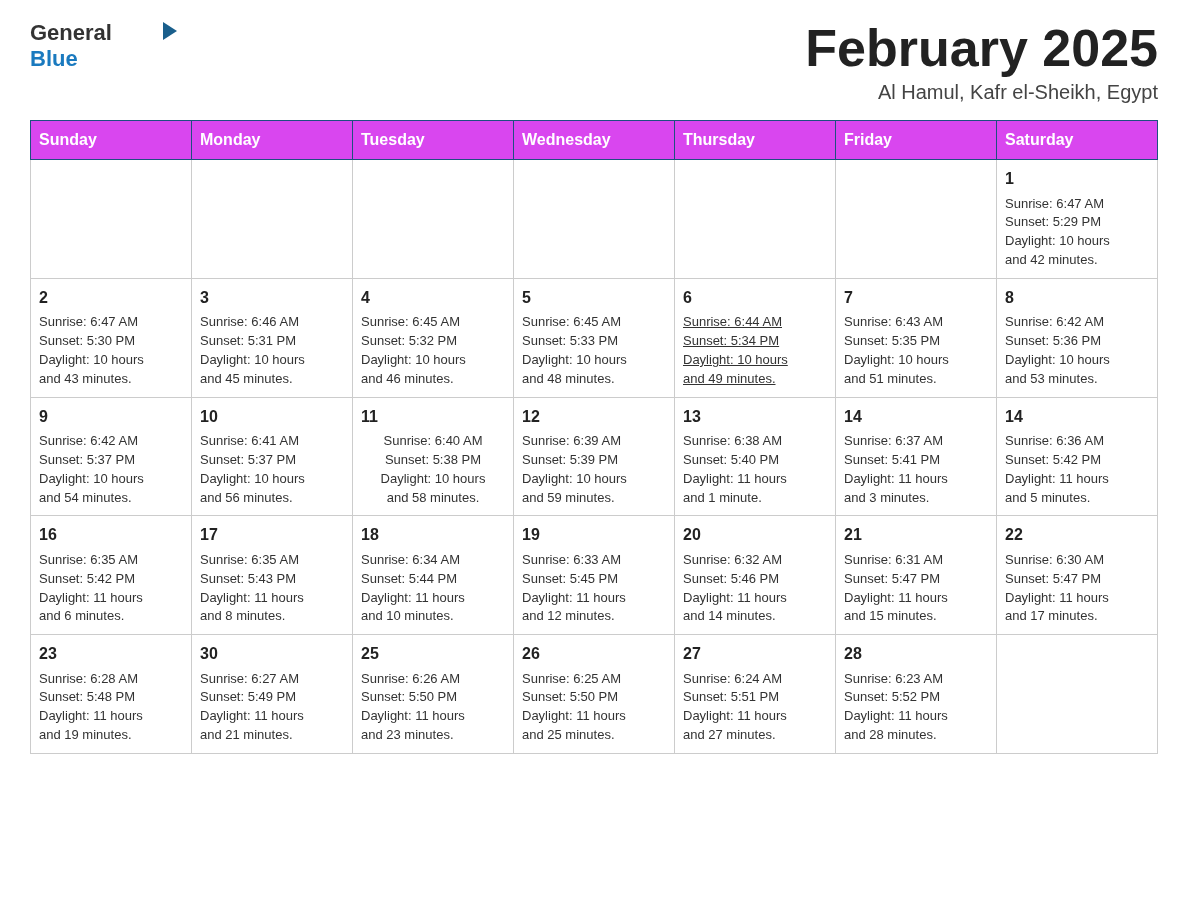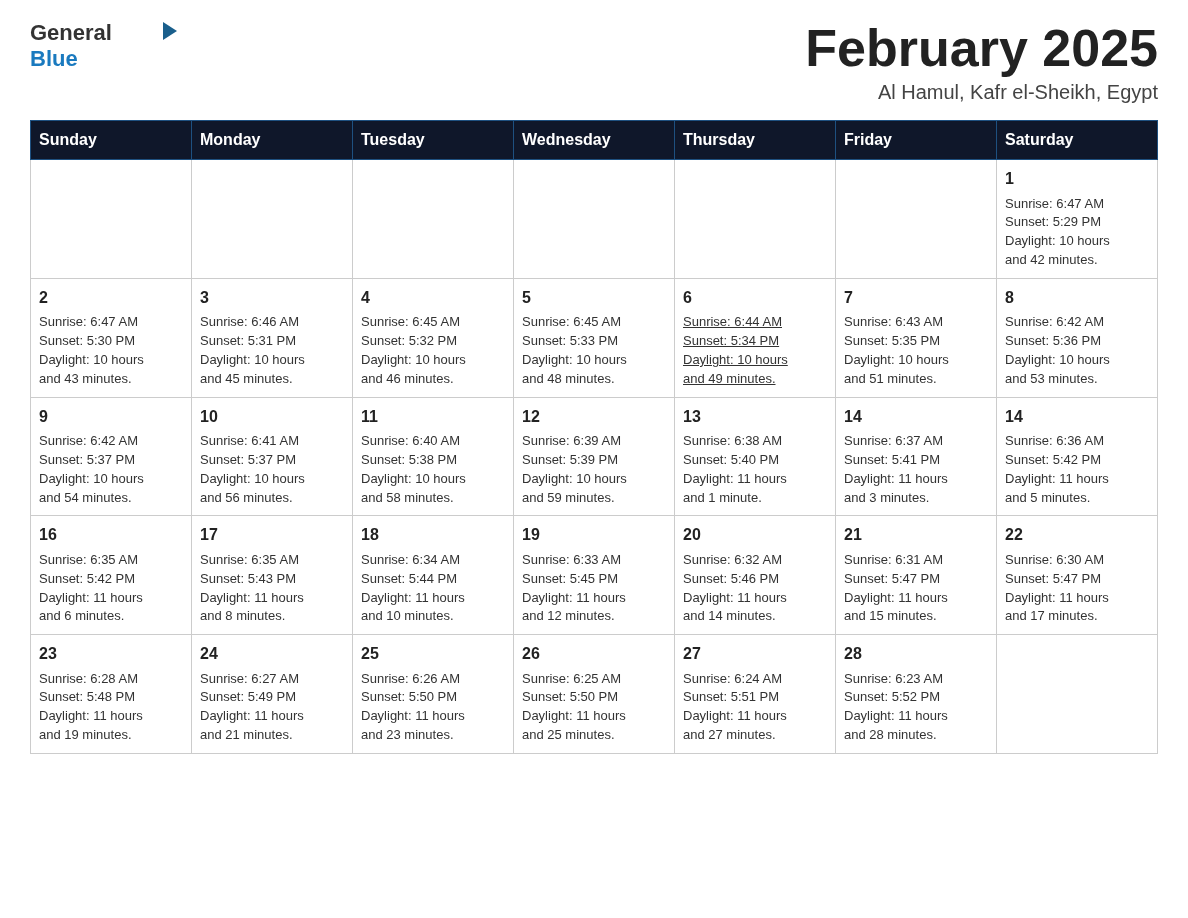--- a/index.html
+++ b/index.html
@@ -29,21 +29,21 @@
       font-size: 20px;
       color: #444;
       margin-top: 4px;
     }
     .calendar-table {
       width: 100%;
       border-collapse: collapse;
       border: 1px solid #ccc;
     }
     .calendar-table thead tr th {
-      background-color: #0f172a;
+      background-color: #d946ef;
       color: #fff;
       font-size: 16px;
       font-weight: bold;
       padding: 10px 8px;
       text-align: left;
       border: 1px solid #1e5080;
       margin-left: 8px;
     }
     .calendar-table tbody tr td {
       border: 1px solid #ccc;
@@ -211,21 +211,21 @@
         </td>
         <td>
           <span class="day-number">10</span>
           <div class="day-info" style="white-space: pre-line;">Sunrise: 6:41 AM
 Sunset: 5:37 PM
 Daylight: 10 hours
 and 56 minutes.</div>
         </td>
         <td>
           <span class="day-number">11</span>
-          <div class="day-info" style="white-space: pre-line;">Sunrise: 6:40 AM
+          <div class="day-info" style="white-space: pre-line; text-align: center;">Sunrise: 6:40 AM
 Sunset: 5:38 PM
 Daylight: 10 hours
 and 58 minutes.</div>
         </td>
         <td>
           <span class="day-number">12</span>
           <div class="day-info" style="white-space: pre-line;">Sunrise: 6:39 AM
 Sunset: 5:39 PM
 Daylight: 10 hours
 and 59 minutes.</div>
@@ -305,21 +305,21 @@
       </tr>
       <tr>
         <td>
           <span class="day-number">23</span>
           <div class="day-info" style="white-space: pre-line;">Sunrise: 6:28 AM
 Sunset: 5:48 PM
 Daylight: 11 hours
 and 19 minutes.</div>
         </td>
         <td>
-          <span class="day-number">24</span>
+          <span class="day-number">30</span>
           <div class="day-info" style="white-space: pre-line;">Sunrise: 6:27 AM
 Sunset: 5:49 PM
 Daylight: 11 hours
 and 21 minutes.</div>
         </td>
         <td>
           <span class="day-number">25</span>
           <div class="day-info" style="white-space: pre-line;">Sunrise: 6:26 AM
 Sunset: 5:50 PM
 Daylight: 11 hours

